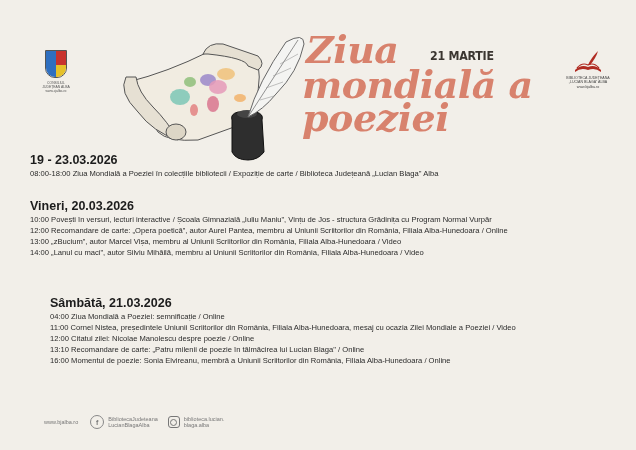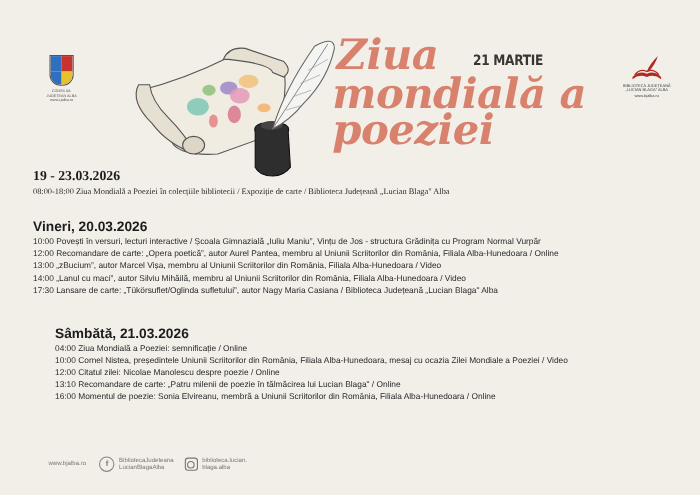--- a/index.html
+++ b/index.html
@@ -34,21 +34,21 @@
   .title-l3 { position: absolute; left: 2px; top: 70px; }
   .subtitle { position: absolute; left: 130px; top: 18px; font-family: "DejaVu Sans", sans-serif; font-size: 13px; font-weight: bold; color: #3a3530; letter-spacing: -0.3px; transform: scaleX(0.85); transform-origin: left; }
 
   
   #illustration { left: 108px; top: 32px; width: 200px; height: 130px; }
 
   
   #schedule { left: 30px; top: 151px; width: 600px; }
   .section-heading { font-size: 12.5px; font-weight: bold; color: #1c1c1c; margin: 0; line-height: 15px; }
   .event { font-size: 7.6px; line-height: 11.1px; color: #2a2a2a; white-space: nowrap; }
-  .sec1 { position: absolute; left: 0; top: 2px; font-family: Liberation Serif, serif; }
+  .sec1 { position: absolute; left: 0; top: 2px; }
   .sec2 { position: absolute; left: 0; top: 48px; }
   .sec3 { position: absolute; left: 0; top: 145px; margin-left: 20px; }
 
   
   #footer { left: 44px; top: 415px; display: flex; align-items: center; font-size: 5.5px; color: #777; }
   .fb-icon { width: 12px; height: 12px; border: 1px solid #888; border-radius: 50%; display: inline-flex; align-items: center; justify-content: center; font-size: 7px; font-weight: bold; color: #777; margin-left: 12px; margin-right: 4px; }
   .ig-icon { width: 12px; height: 12px; border: 1.5px solid #777; border-radius: 3px; display: inline-flex; align-items: center; justify-content: center; margin-left: 10px; margin-right: 4px; box-sizing: border-box; }
   .ig-icon span { width: 5px; height: 5px; border: 1.2px solid #777; border-radius: 50%; display: block; }
   .two-line { line-height: 6.2px; }
 </style>
@@ -118,27 +118,26 @@
     <div class="section-heading">19 - 23.03.2026</div>
     <div class="event">08:00-18:00 Ziua Mondială a Poeziei în colecțiile bibliotecii / Expoziție de carte / Biblioteca Județeană „Lucian Blaga" Alba</div>
   </div>
 
   <div class="sec2">
     <div class="section-heading">Vineri, 20.03.2026</div>
     <div class="event">10:00 Povești în versuri, lecturi interactive / Școala Gimnazială „Iuliu Maniu”, Vințu de Jos - structura Grădinița cu Program Normal Vurpăr</div>
     <div class="event">12:00 Recomandare de carte: „Opera poetică”, autor Aurel Pantea, membru al Uniunii Scriitorilor din România, Filiala Alba-Hunedoara / Online</div>
     <div class="event">13:00 „zBucium”, autor Marcel Vișa, membru al Uniunii Scriitorilor din România, Filiala Alba-Hunedoara / Video</div>
     <div class="event">14:00 „Lanul cu maci”, autor Silviu Mihăilă, membru al Uniunii Scriitorilor din România, Filiala Alba-Hunedoara / Video</div>
-    <div class="event">17:30 Lansare de carte: „Tükörsuflet/Oglinda sufletului”, autor Nagy Maria Casiana / Biblioteca Județeană „Lucian Blaga" Alba</div>
   </div>
 
   <div class="sec3">
     <div class="section-heading">Sâmbătă, 21.03.2026</div>
     <div class="event">04:00 Ziua Mondială a Poeziei: semnificație / Online</div>
-    <div class="event">10:00 Cornel Nistea, președintele Uniunii Scriitorilor din România, Filiala Alba-Hunedoara, mesaj cu ocazia Zilei Mondiale a Poeziei / Video</div>
+    <div class="event">11:00 Cornel Nistea, președintele Uniunii Scriitorilor din România, Filiala Alba-Hunedoara, mesaj cu ocazia Zilei Mondiale a Poeziei / Video</div>
     <div class="event">12:00 Citatul zilei: Nicolae Manolescu despre poezie / Online</div>
     <div class="event">13:10 Recomandare de carte: „Patru milenii de poezie în tălmăcirea lui Lucian Blaga" / Online</div>
     <div class="event">16:00 Momentul de poezie: Sonia Elvireanu, membră a Uniunii Scriitorilor din România, Filiala Alba-Hunedoara / Online</div>
   </div>
 </div>
 
 <div id="footer" class="abs">
   <span>www.bjalba.ro</span>
   <span class="fb-icon">f</span>
   <span class="two-line">

